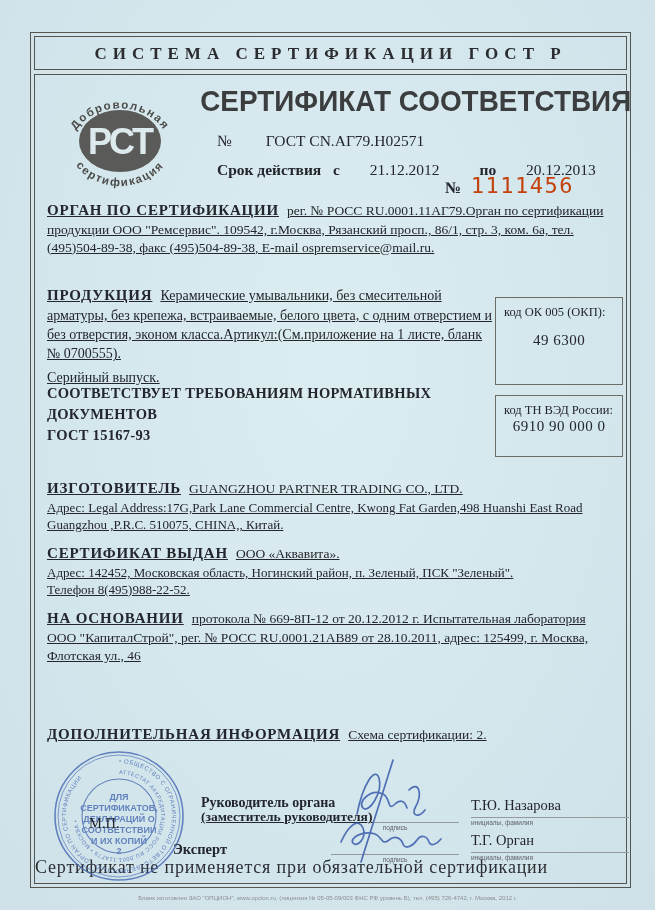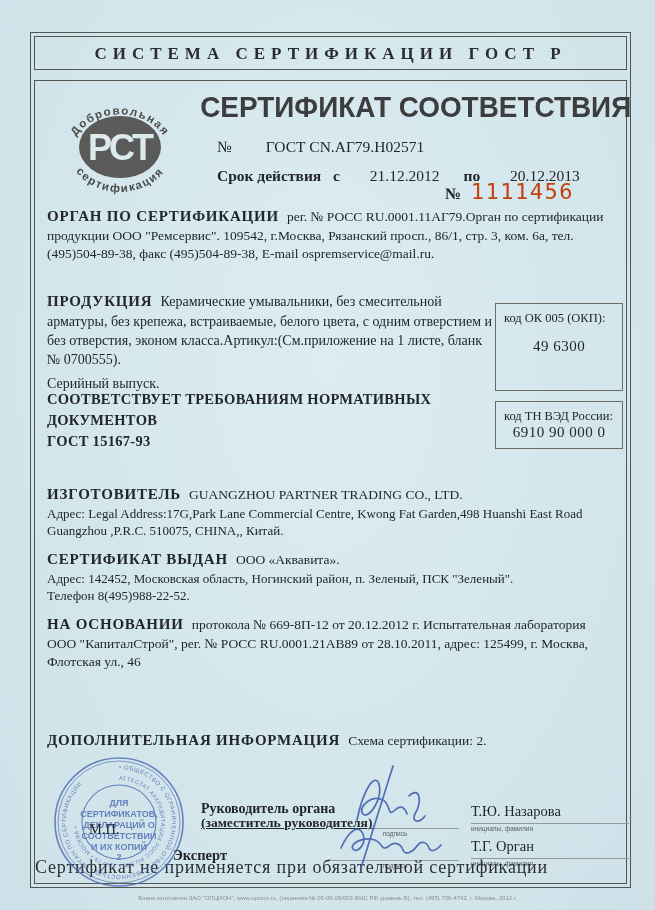--- a/index.html
+++ b/index.html
@@ -6,59 +6,59 @@
   body {
     width:655px; height:910px; position:relative; overflow:hidden;
     background:#d7e9ee;
     background-image: radial-gradient(ellipse at 50% 40%, #dcedf1 0%, #d3e6ec 60%, #cfe1e8 100%);
     font-family:"Liberation Serif", serif;
     color:#23262c;
   }
   .frame {
     position:absolute; left:30px; top:32px; width:601px; height:856px;
     border:1.4px solid #54554e; box-sizing:border-box; padding:3px;
-    display:flex; flex-direction:column; gap:10px;
+    display:flex; flex-direction:column; gap:4px;
   }
   .header-box {
     border:1.2px solid #54554e; text-align:center; padding:7px 4px 5px;
   }
   .hline1 { font-size:17px; font-weight:bold; letter-spacing:6px; color:#2a2c30; }
   .hline2 { font-size:12.5px; font-weight:bold; letter-spacing:0.6px; margin-top:3px; color:#2a2c30; }
   .main-box { border:1.2px solid #54554e; flex:1; position:relative; }
 
   .logo-svg { position:absolute; left:22px; top:9px; width:126px; height:108px; }
 
   .doc-title {
     position:absolute; left:150px; right:6px; top:9px; text-align:center;
     font-family:"Liberation Sans", sans-serif; font-weight:700; font-size:30px;
     color:#3c3d3e; transform:scaleX(0.93); transform-origin:center;
     letter-spacing:0px; white-space:nowrap;
   }
   .cert-num { position:absolute; left:182px; top:57px; font-size:15.5px; }
   .cert-num .lbl { margin-right:30px; }
   .validity { position:absolute; left:182px; top:86px; font-size:15.5px; font-weight:600; }
   .validity .date { font-weight:400; margin:0 0 0 26px; }
-  .validity .to-lbl { margin-left:20px; }
+  .validity .to-lbl { margin-left:36px; }
   .blank-num { position:absolute; right:52px; top:98px; white-space:nowrap; }
   .blank-num .nsign { font-size:16px; font-weight:600; margin-right:6px; }
   .blank-num .red {
     font-family:"DejaVu Sans Mono", monospace; font-size:22px; letter-spacing:1.5px;
     color:#c2410c; font-weight:500;
   }
-  .sec { line-height:1.32; font-size:13.5px; }
+  .sec { line-height:1.32; font-size:13.5px;text-decoration:underline; }
   .sec .sec-label { font-weight:bold; font-size:15px; letter-spacing:0.8px; margin-right:8px; }
   .sec-organ { position:absolute; left:12px; right:10px; top:126px; }
   .sec-production { position:absolute; left:12px; top:210px; width:448px; font-size:14px; line-height:1.38; }
   .sec-production .serial { margin-top:4px; }
   .code-box {
     position:absolute; left:460px; width:128px; border:1.1px solid #6b6c64;
     box-sizing:border-box; padding:7px 8px 4px; font-size:12.5px;
   }
   .okp-box { top:222px; height:88px; }
-  .tnved-box { top:320px; height:48px; }
+  .tnved-box { top:320px; height:62px; }
   .code-box .code-val { text-align:center; margin-top:12px; font-size:15px; letter-spacing:0.5px; }
   .tnved-box .code-val { margin-top:0; }
   .sec-conform { position:absolute; left:12px; top:308px; width:455px; font-weight:bold; font-size:14.5px; line-height:1.45; letter-spacing:0.3px; }
   .sec-manufacturer { position:absolute; left:12px; right:8px; top:404px; }
   .sec-issued { position:absolute; left:12px; right:8px; top:469px; }
   .sec-basis { position:absolute; left:12px; right:10px; top:534px; }
   .sec-additional { position:absolute; left:12px; right:10px; top:650px; }
   .mfr-name { font-size:13.5px; }
   .addr { font-size:13px; }
 

